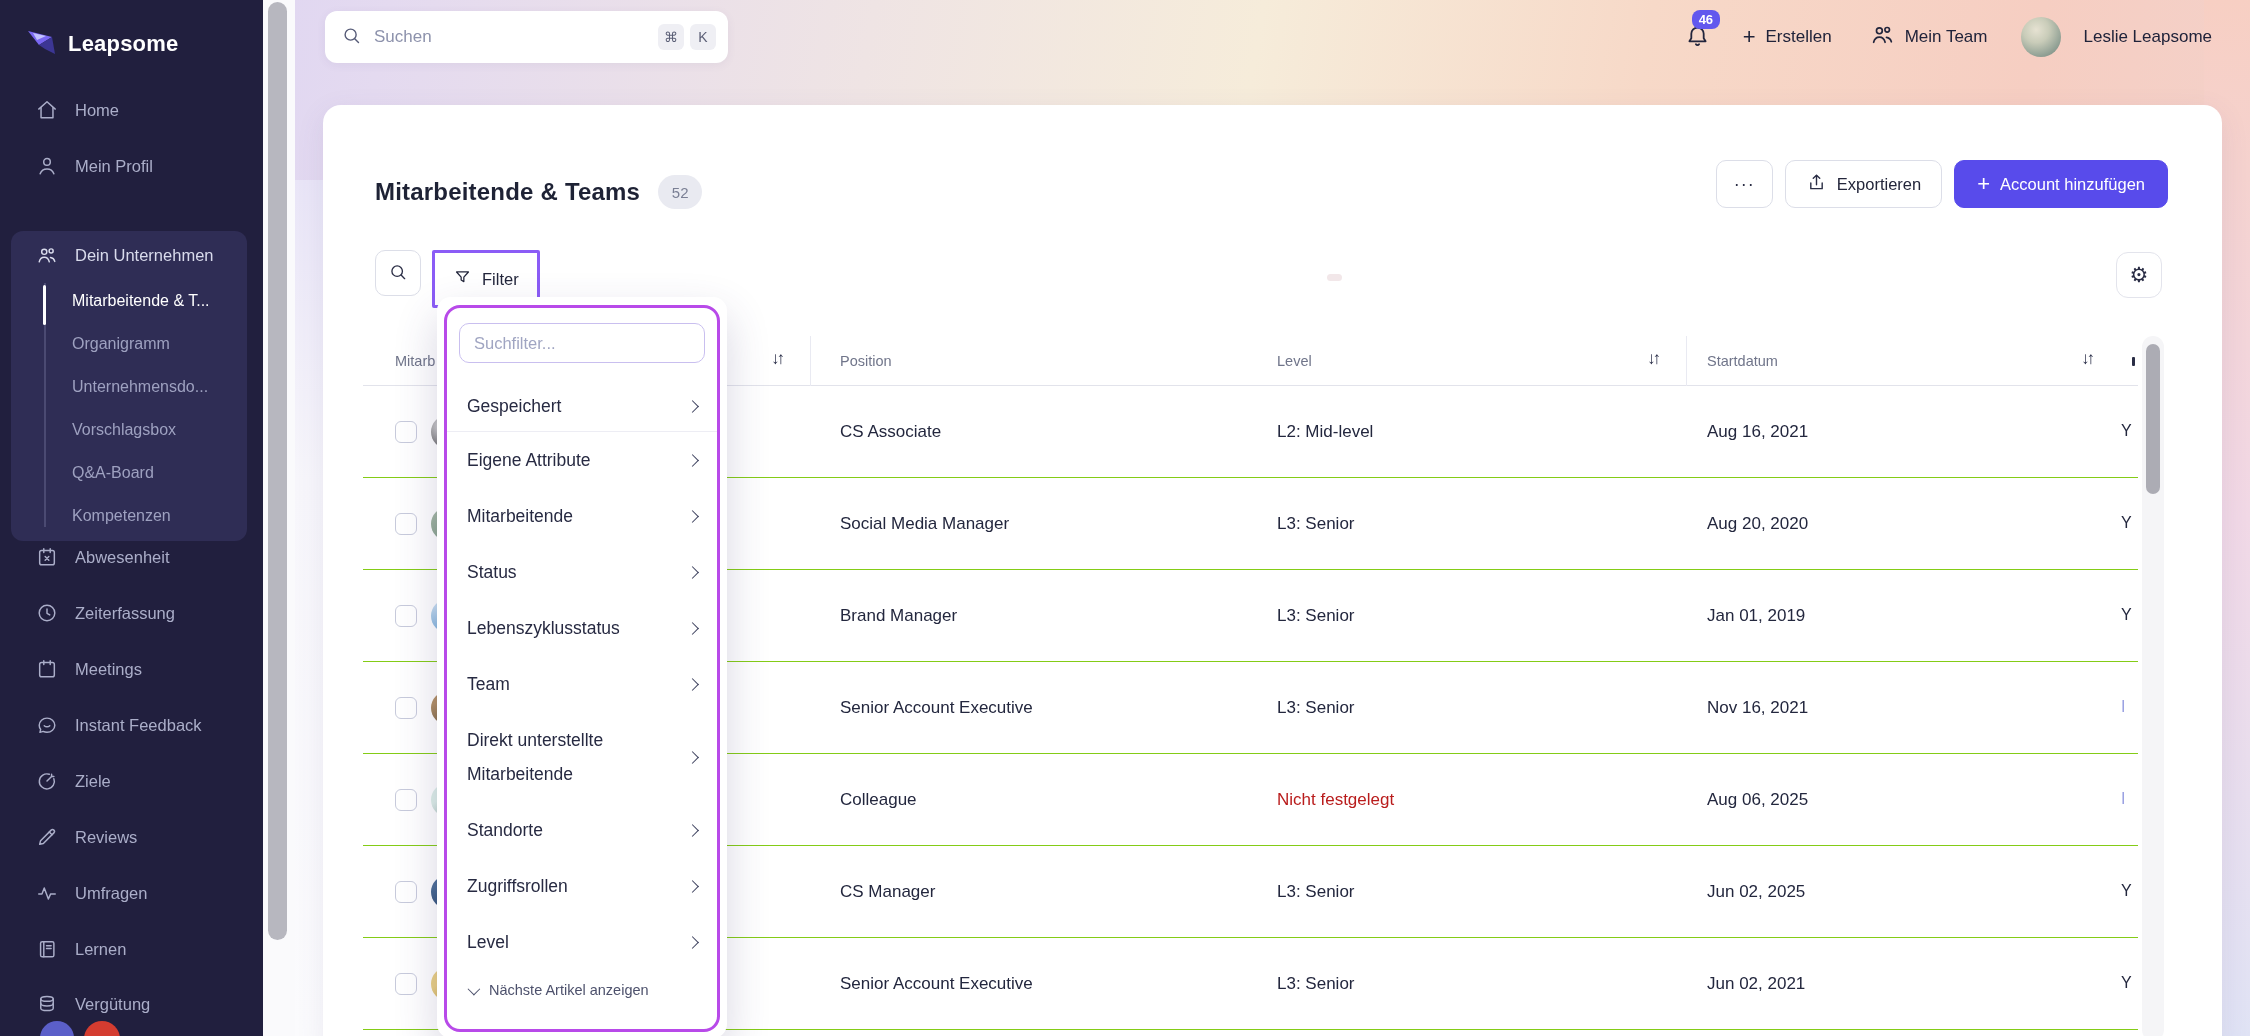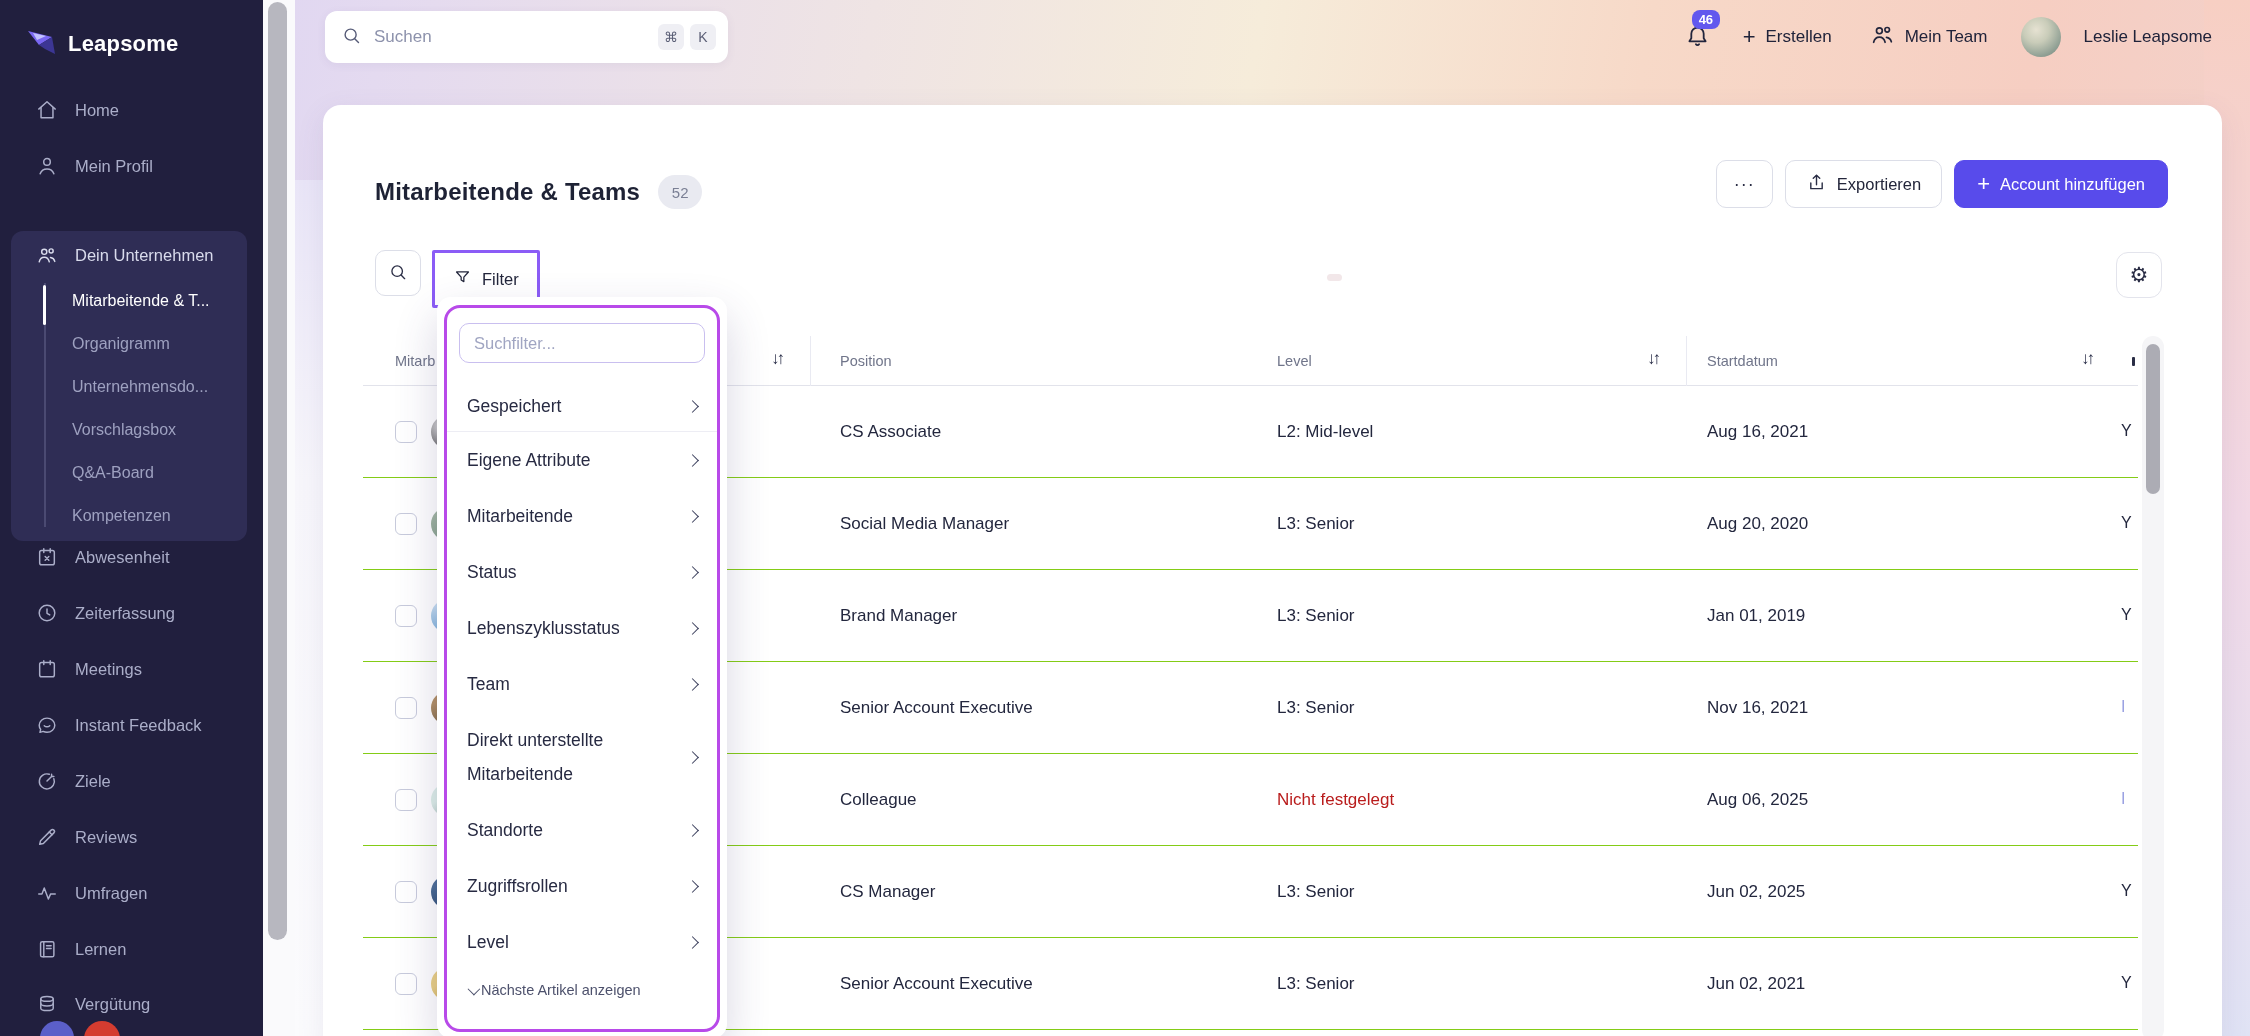--- a/index.html
+++ b/index.html
@@ -106,21 +106,21 @@
   .dd-item { display:flex; align-items:center; justify-content:space-between; padding:0 20px;
     height:56px; font-size:17.5px; color:#272a42; cursor:pointer; }
   .dd-item.first { height:50px; }
   .dd-item.two-line { height:90px; }
   .dd-item.two-line .dd-label { width:185px; line-height:34px; }
   .dd-sep { border-top:1px solid #ededf4; }
   .chev-r { width:9px; height:9px; border-top:1.8px solid #3b3f5c; border-right:1.8px solid #3b3f5c;
     transform:rotate(45deg); flex:0 0 auto; }
   .chev-d { width:9px; height:9px; border-bottom:1.8px solid #4d516c; border-right:1.8px solid #4d516c;
     transform:rotate(45deg) translateY(-2px); flex:0 0 auto; }
-  .dd-footer { display:flex; align-items:center; gap:4px; padding:0 21px; height:40px;
+  .dd-footer { display:flex; align-items:center; gap:12px; padding:0 21px; height:40px;
     font-size:14.5px; color:#4d516c; cursor:pointer; }
 
   svg.ic { stroke:currentColor; fill:none; stroke-width:1.6; stroke-linecap:round; stroke-linejoin:round; }
 </style>
 </head>
 <body>
 
 <div class="app">
   <div class="right-tint"></div>
   <div class="left-tint"></div>

